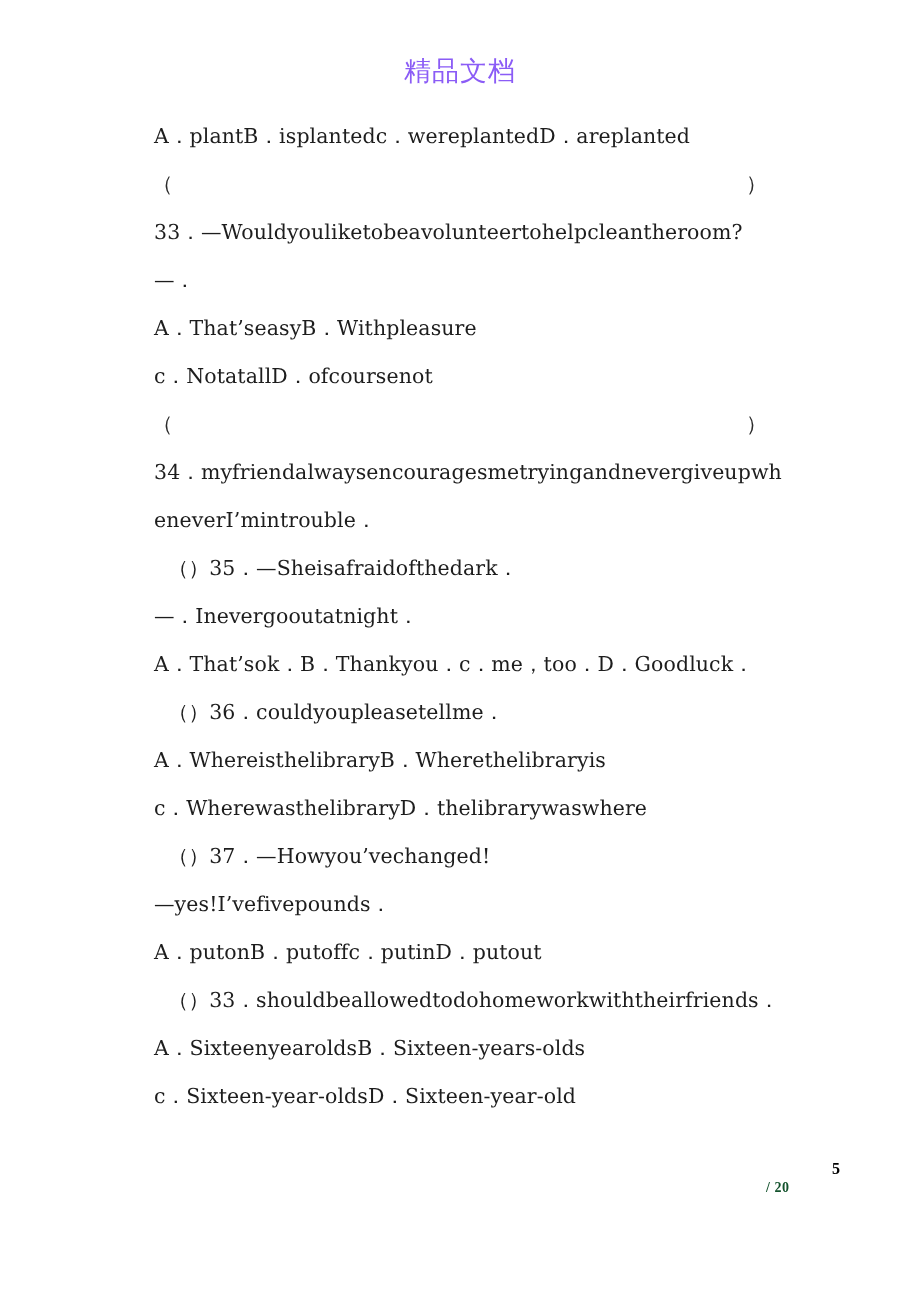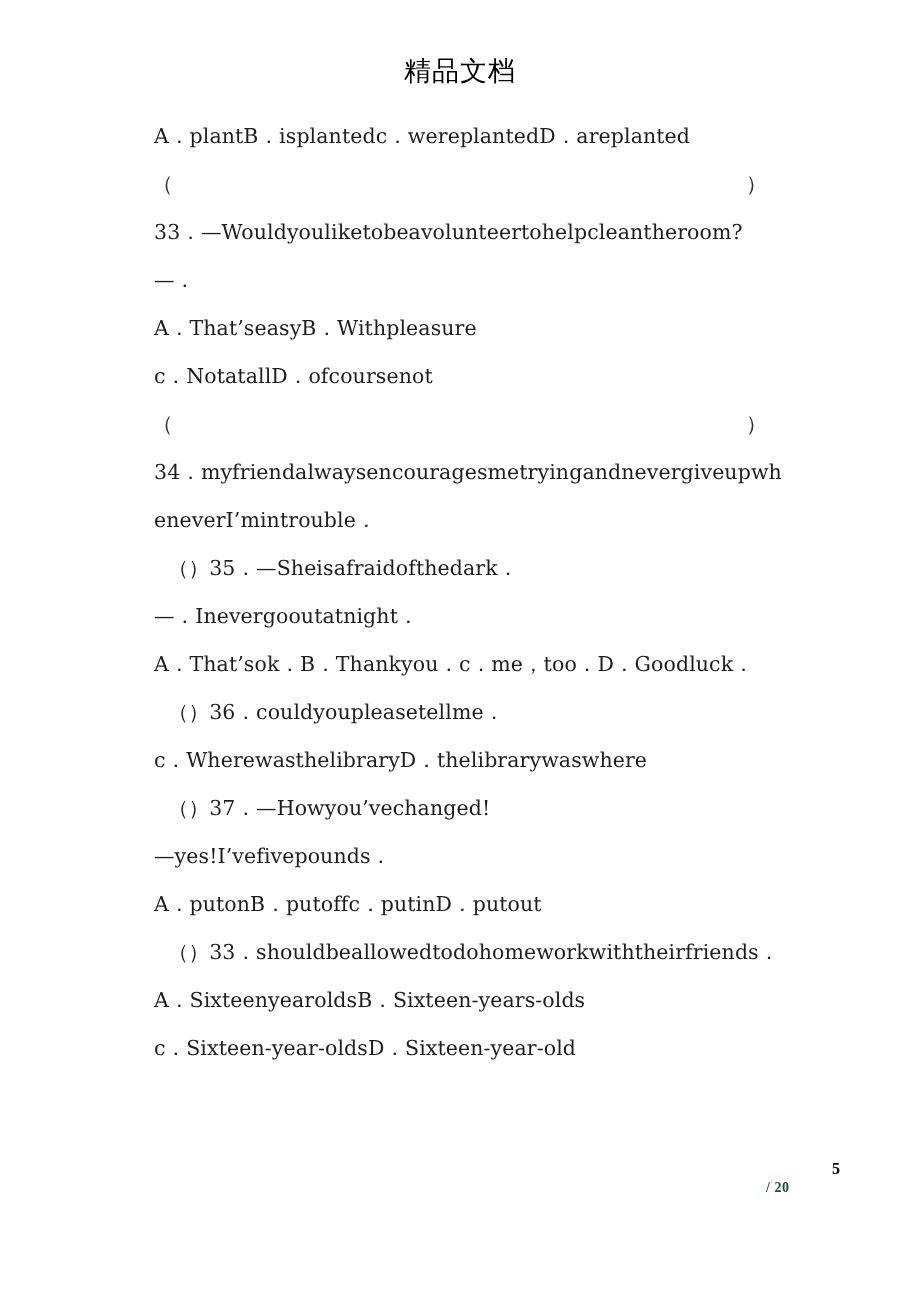--- a/index.html
+++ b/index.html
@@ -26,21 +26,21 @@
   
   .doc-header {
     position: absolute;
     top: 58px;
     left: 0;
     width: 920px;
     text-align: center;
     font-family: Liberation Sans, sans-serif;
     font-size: 27px;
     letter-spacing: 1px;
-    color: #000000;
+    color: #8b5cf6;
     line-height: 1;
   }
 
   
   .content {
     position: absolute;
     top: 112px;
     left: 138px;
     width: 645px;
   }
@@ -121,20 +121,21 @@
       <div class="blank-row">
         <span>（</span>
         <span>）</span>
       </div>
       <div class="line">34．myfriendalwaysencouragesmetryingandnevergiveupwh</div>
       <div class="line">eneverI’mintrouble．</div>
       <div class="line indent">（）35．—Sheisafraidofthedark．</div>
       <div class="line">—．Inevergooutatnight．</div>
       <div class="line">A．That’sok．B．Thankyou．c．me，too．D．Goodluck．</div>
       <div class="line indent">（）36．couldyoupleasetellme．</div>
+      <div class="line">A．WhereisthelibraryB．Wherethelibraryis</div>
       <div class="line">c．WherewasthelibraryD．thelibrarywaswhere</div>
       <div class="line indent">（）37．—Howyou’vechanged!</div>
       <div class="line">—yes!I’vefivepounds．</div>
       <div class="line">A．putonB．putoffc．putinD．putout</div>
       <div class="line indent">（）33．shouldbeallowedtodohomeworkwiththeirfriends．</div>
       <div class="line">A．SixteenyearoldsB．Sixteen-years-olds</div>
       <div class="line">c．Sixteen-year-oldsD．Sixteen-year-old</div>
     </div>
 
   <div class="page-num">5</div>

